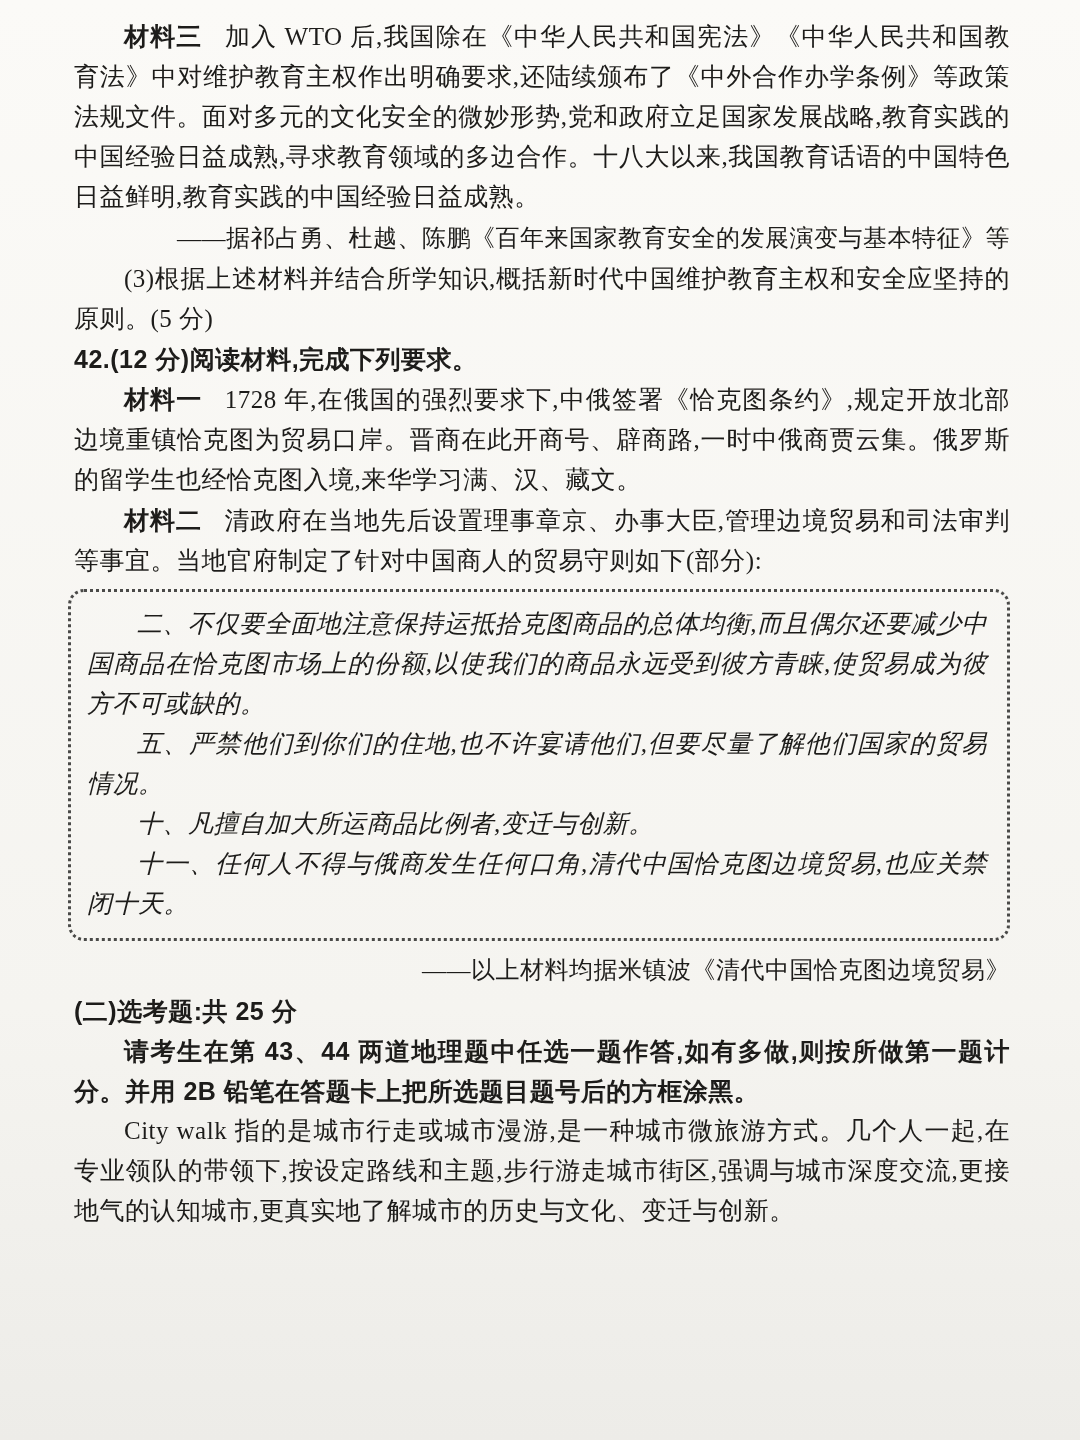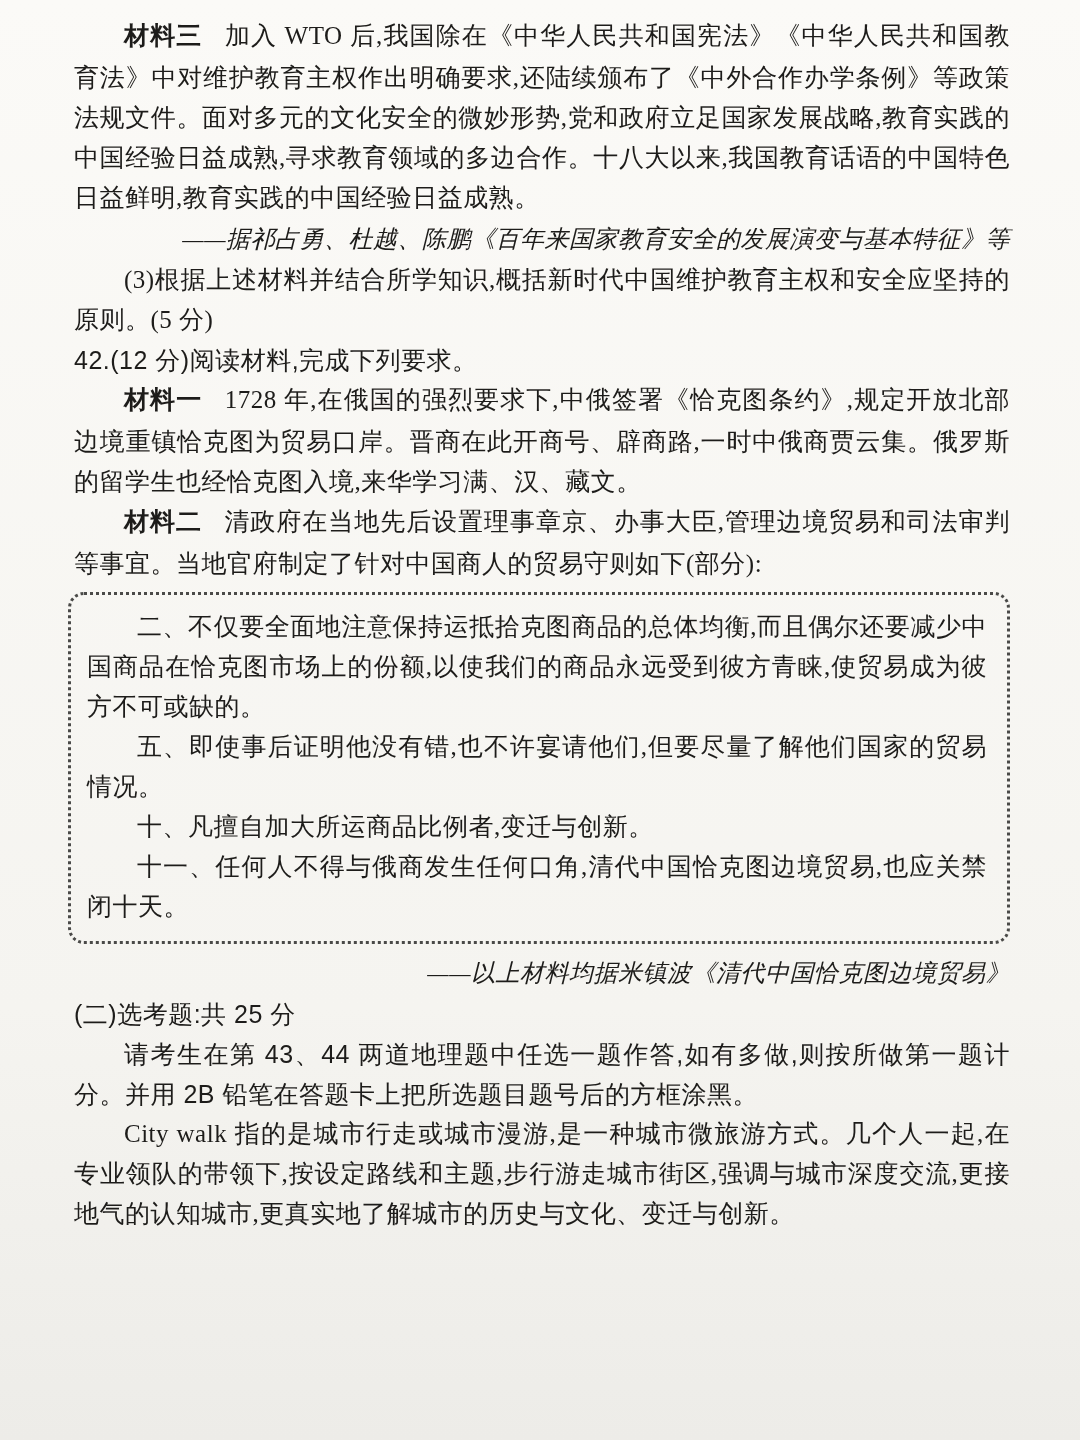--- a/index.html
+++ b/index.html
@@ -17,39 +17,39 @@
   }
   p {
     margin: 0;
     font-size: 25px;
     line-height: 40px;
     text-align: justify;
     letter-spacing: 0.5px;
   }
   .indent { text-indent: 2em; }
   .mat-label {
-    font-family: Liberation Mono, monospace;
+    font-family: Liberation Sans, sans-serif;
     font-weight: 700;
     margin-right: 0.9em;
   }
   .cite {
     text-align: right;
     font-size: 24px;
     line-height: 42px;
-    font-style: italic;
   }
   .bold-head {
     font-family: "Liberation Sans", "DejaVu Sans", sans-serif;
-    font-weight: 400;
+    font-weight: 700;
   }
   .rules-box {
     border: 3px dotted #4a4a48;
     border-radius: 16px;
     padding: 12px 20px 14px 16px;
     margin: 8px 0 8px -6px;
+    font-style: italic;
   }
   .rules-box p { line-height: 40px; }
   .section-head { }
 </style>
 </head>
 <body>
 
 <div class="page">
 
   <p class="indent"><span class="mat-label">材料三</span><span>加入 WTO 后,我国除在《中华人民共和国宪法》《中华人民共和国教育法》中对维护教育主权作出明确要求,还陆续颁布了《中外合作办学条例》等政策法规文件。面对多元的文化安全的微妙形势,党和政府立足国家发展战略,教育实践的中国经验日益成熟,寻求教育领域的多边合作。十八大以来,我国教育话语的中国特色日益鲜明,教育实践的中国经验日益成熟。</span></p>
@@ -59,21 +59,21 @@
   <p class="indent">(3)根据上述材料并结合所学知识,概括新时代中国维护教育主权和安全应坚持的原则。(5 分)</p>
 
   <p class="bold-head">42.(12 分)阅读材料,完成下列要求。</p>
 
   <p class="indent"><span class="mat-label">材料一</span><span>1728 年,在俄国的强烈要求下,中俄签署《恰克图条约》,规定开放北部边境重镇恰克图为贸易口岸。晋商在此开商号、辟商路,一时中俄商贾云集。俄罗斯的留学生也经恰克图入境,来华学习满、汉、藏文。</span></p>
 
   <p class="indent"><span class="mat-label">材料二</span><span>清政府在当地先后设置理事章京、办事大臣,管理边境贸易和司法审判等事宜。当地官府制定了针对中国商人的贸易守则如下(部分):</span></p>
 
   <div class="rules-box">
     <p class="indent">二、不仅要全面地注意保持运抵拾克图商品的总体均衡,而且偶尔还要减少中国商品在恰克图市场上的份额,以使我们的商品永远受到彼方青睐,使贸易成为彼方不可或缺的。</p>
-    <p class="indent">五、即使事后证明他没有错,也不许宴请他们,但要尽量了解他们国家的贸易情况。</p>
+    <p class="indent">五、严禁他们到你们的住地,也不许宴请他们,但要尽量了解他们国家的贸易情况。</p>
     <p class="indent">十、凡擅自加大所运商品比例者,变迁与创新。</p>
     <p class="indent">十一、任何人不得与俄商发生任何口角,清代中国恰克图边境贸易,也应关禁闭十天。</p>
   </div>
 
   <p class="cite">——以上材料均据米镇波《清代中国恰克图边境贸易》</p>
 
 
   <p class="bold-head section-head">(二)选考题:共 25 分</p>
 
   <p class="bold-head indent">请考生在第 43、44 两道地理题中任选一题作答,如有多做,则按所做第一题计分。并用 2B 铅笔在答题卡上把所选题目题号后的方框涂黑。</p>

